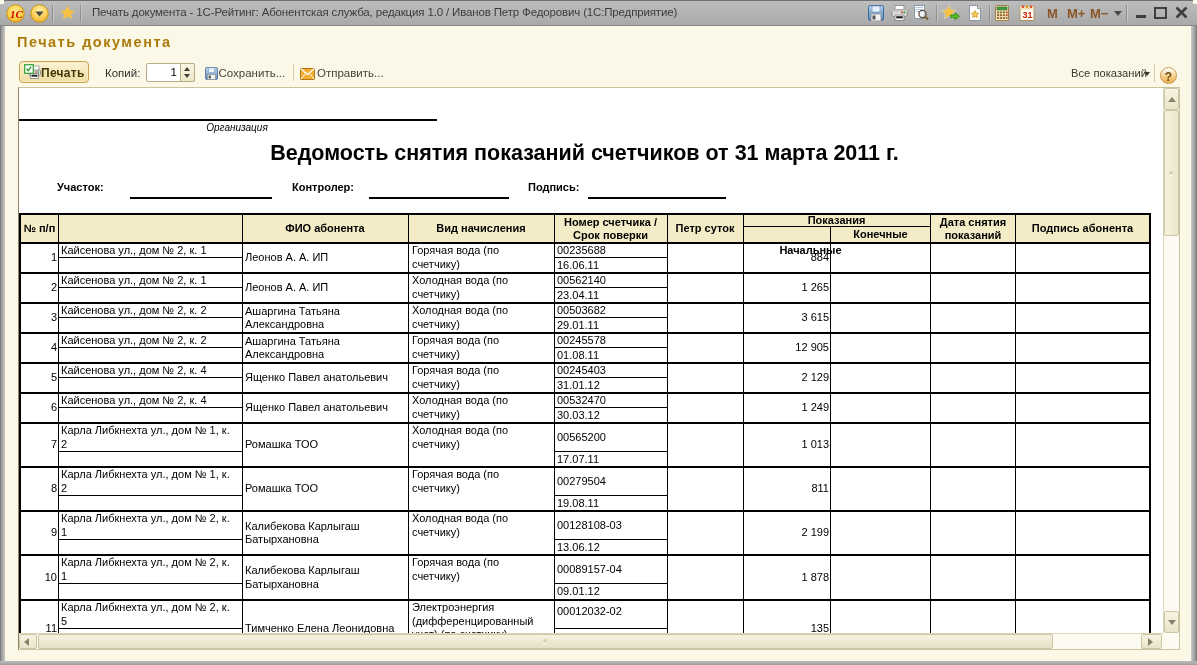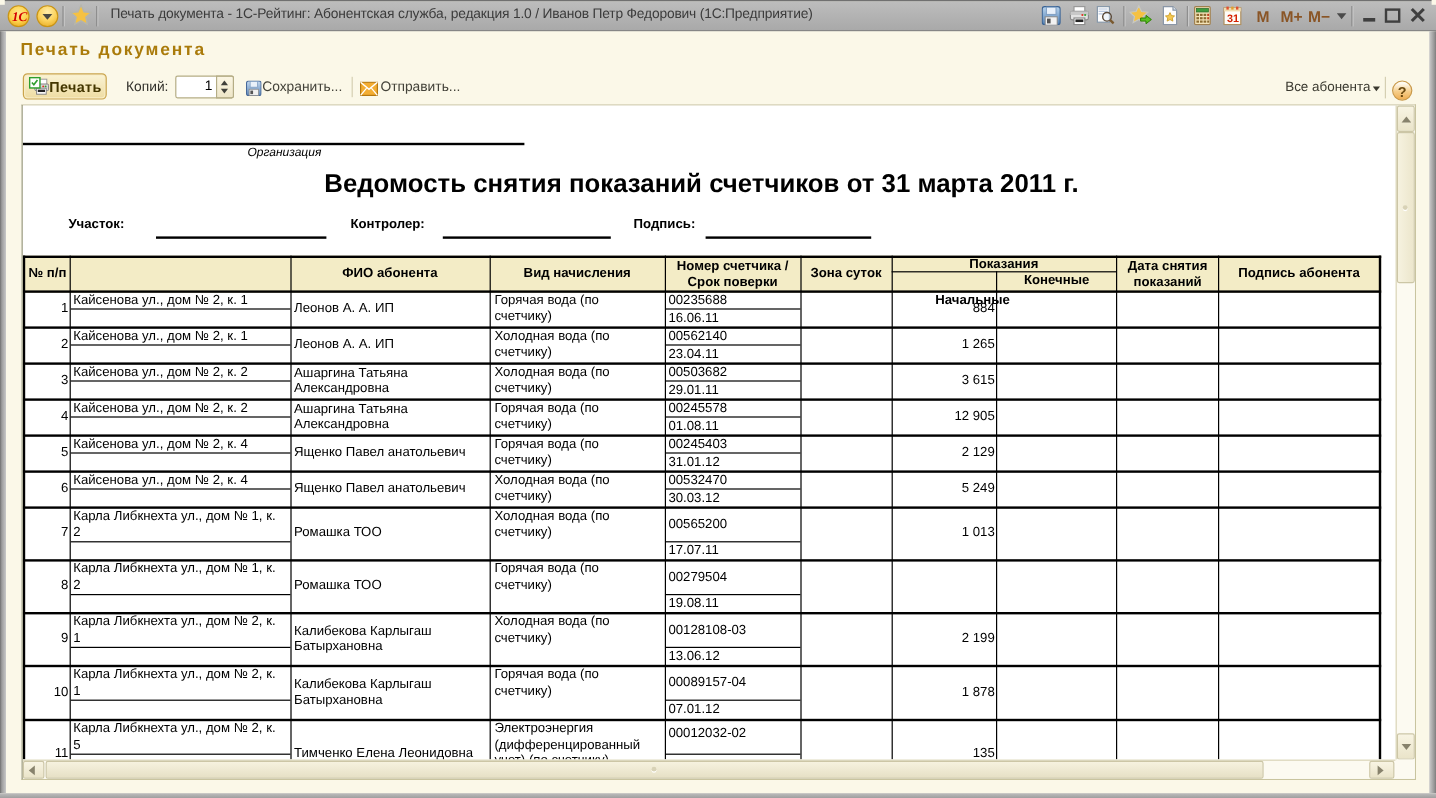--- a/index.html
+++ b/index.html
@@ -151,21 +151,21 @@
 <rect x="4.2" y="9.8" width="2.6" height="3.4" fill="#555"></rect>
   </svg>
 <div class="abs" style="left:218.5px;top:67px;font-size:11.5px;color:#44433a;">Сохранить...</div>
 <div class="abs" style="left:293px;top:64px;width:1px;height:17px;background:#d5cfb2;"></div>
 <svg class="abs" style="left:300px;top:67.5px" width="15" height="12" viewBox="0 0 15 12">
 <rect x="0.5" y="0.5" width="14" height="11" fill="#f3ad33" stroke="#b5770f"></rect>
 <path d="M0.5 0.5 L7.5 6.5 L14.5 0.5" fill="none" stroke="#fff" stroke-width="1.2"></path>
 <path d="M0.5 11.5 L5.5 5.5 M14.5 11.5 L9.5 5.5" fill="none" stroke="#fff" stroke-width="1"></path>
   </svg>
 <div class="abs" style="left:317px;top:67px;font-size:11.5px;color:#44433a;">Отправить...</div>
-<div class="abs" style="left:1071px;top:67px;font-size:11.2px;color:#3a392f;">Все абонента</div>
+<div class="abs" style="left:1071px;top:67px;font-size:11.2px;color:#3a392f;">Все показаний</div>
 <div class="abs" style="left:1143.5px;top:71.5px;width:0;height:0;border-left:3.5px solid transparent;border-right:3.5px solid transparent;border-top:4.5px solid #3a392f;"></div>
 <div class="abs" style="left:1154px;top:64px;width:1px;height:18px;background:#d5cfb2;"></div>
 <div class="abs" style="left:1160px;top:67px;width:17px;height:17px;border-radius:50%;background:linear-gradient(#fefaf0 10%,#f6ce8a 55%,#efae52 100%);border:1px solid #c99a4b;"></div>
 <div class="abs" style="left:1160px;top:69.5px;width:17px;text-align:center;font-size:12px;font-weight:bold;color:#6b4a10;">?</div>
 <div class="abs" style="left:18px;top:87px;width:1162px;height:563px;border:1px solid #c9c49f;border-left:1px solid #8a8868;background:#fff;"></div>
 <div id="view" class="abs" style="left:19px;top:88px;width:1144px;height:545px;background:#fff;overflow:hidden;">
 <div class="hline" style="left:0px;top:31px;width:418px;height:2px;"></div>
 <div class="abs" style="left:8px;top:33.5px;width:420px;text-align:center;font-style:italic;font-size:10px;">Организация</div>
 <div class="abs" style="left:0px;top:53px;width:1131px;text-align:center;font-size:21.5px;font-weight:bold;">Ведомость снятия показаний счетчиков от 31 марта 2011 г.</div>
 <div class="abs" style="left:38px;top:92.5px;font-size:11px;font-weight:bold;">Участок:</div>
@@ -196,21 +196,21 @@
 <div class="vline" style="left:535px;top:125px;width:1px;height:420px;"></div>
 <div class="vline" style="left:648px;top:125px;width:1px;height:420px;"></div>
 <div class="vline" style="left:724px;top:125px;width:1px;height:420px;"></div>
 <div class="vline" style="left:911px;top:125px;width:1px;height:420px;"></div>
 <div class="vline" style="left:996px;top:125px;width:1px;height:420px;"></div>
 <div class="vline" style="left:811px;top:138px;width:1px;height:407px;"></div>
 <div class="hcell" style="left:2px;top:127px;width:37px;height:27px;">№ п/п</div>
 <div class="hcell" style="left:389px;top:127px;width:146px;height:27px;">Вид начисления</div>
 <div class="hcell" style="left:223px;top:127px;width:166px;height:27px;">ФИО абонента</div>
 <div class="hcell" style="left:535px;top:127px;width:113px;height:27px;">Номер счетчика /<br>Срок поверки</div>
-<div class="hcell" style="left:648px;top:127px;width:76px;height:27px;">Зона суток</div>
+<div class="hcell" style="left:648px;top:127px;width:76px;height:27px;">Петр суток</div>
 <div class="hcell" style="left:724px;top:127px;width:187px;height:11px;">Показания</div>
 <div class="hcell" style="left:748px;top:139px;width:87px;height:15px;margin-top:16px;">Начальные</div>
 <div class="hcell" style="left:812px;top:139px;width:99px;height:15px;">Конечные</div>
 <div class="hcell" style="left:912px;top:127px;width:84px;height:27px;">Дата снятия<br>показаний</div>
 <div class="hcell" style="left:997px;top:127px;width:133px;height:27px;">Подпись абонента</div>
 <div class="dcell vc" style="left:2px;top:156px;width:36px;height:28px;justify-content:flex-end;">1</div>
 <div class="dcell" style="left:42px;top:156px;width:180px;">Кайсенова ул., дом № 2, к. 1</div>
 <div class="hline" style="left:40px;top:169px;width:183px;height:1px;"></div>
 <div class="hline" style="left:536px;top:169px;width:112px;height:1px;"></div>
 <div class="dcell vc" style="left:226px;top:156px;width:160px;height:28px;">Леонов А. А. ИП</div>
@@ -255,55 +255,56 @@
 <div class="dcell" style="left:538px;top:291px;width:108px;">31.01.12</div>
 <div class="dcell vc" style="left:700px;top:276px;width:110px;height:28px;justify-content:flex-end;">2 129</div>
 <div class="dcell vc" style="left:2px;top:306px;width:36px;height:28px;justify-content:flex-end;">6</div>
 <div class="dcell" style="left:42px;top:306px;width:180px;">Кайсенова ул., дом № 2, к. 4</div>
 <div class="hline" style="left:40px;top:319px;width:183px;height:1px;"></div>
 <div class="hline" style="left:536px;top:319px;width:112px;height:1px;"></div>
 <div class="dcell vc" style="left:226px;top:306px;width:160px;height:28px;">Ященко Павел анатольевич</div>
 <div class="dcell" style="left:393px;top:306px;width:136px;">Холодная вода (по<br>счетчику)</div>
 <div class="dcell" style="left:538px;top:306px;width:108px;">00532470</div>
 <div class="dcell" style="left:538px;top:321px;width:108px;">30.03.12</div>
-<div class="dcell vc" style="left:700px;top:306px;width:110px;height:28px;justify-content:flex-end;">5 249</div>
+<div class="dcell vc" style="left:700px;top:306px;width:110px;height:28px;justify-content:flex-end;">1 249</div>
 <div class="dcell vc" style="left:2px;top:336px;width:36px;height:42px;justify-content:flex-end;">7</div>
 <div class="dcell" style="left:42px;top:336px;width:180px;">Карла Либкнехта ул., дом № 1, к.<br>2</div>
 <div class="hline" style="left:40px;top:363px;width:183px;height:1px;"></div>
 <div class="hline" style="left:536px;top:363px;width:112px;height:1px;"></div>
 <div class="dcell vc" style="left:226px;top:336px;width:160px;height:42px;">Ромашка ТОО</div>
 <div class="dcell" style="left:393px;top:336px;width:136px;">Холодная вода (по<br>счетчику)</div>
 <div class="dcell vc" style="left:538px;top:336px;width:108px;height:27px;">00565200</div>
 <div class="dcell" style="left:538px;top:365px;width:108px;">17.07.11</div>
 <div class="dcell vc" style="left:700px;top:336px;width:110px;height:42px;justify-content:flex-end;">1 013</div>
 <div class="dcell vc" style="left:2px;top:380px;width:36px;height:42px;justify-content:flex-end;">8</div>
 <div class="dcell" style="left:42px;top:380px;width:180px;">Карла Либкнехта ул., дом № 1, к.<br>2</div>
 <div class="hline" style="left:40px;top:407px;width:183px;height:1px;"></div>
 <div class="hline" style="left:536px;top:407px;width:112px;height:1px;"></div>
 <div class="dcell vc" style="left:226px;top:380px;width:160px;height:42px;">Ромашка ТОО</div>
 <div class="dcell" style="left:393px;top:380px;width:136px;">Горячая вода (по<br>счетчику)</div>
 <div class="dcell vc" style="left:538px;top:380px;width:108px;height:27px;">00279504</div>
 <div class="dcell" style="left:538px;top:409px;width:108px;">19.08.11</div>
+<div class="dcell vc" style="left:700px;top:380px;width:110px;height:42px;justify-content:flex-end;">811</div>
 <div class="dcell vc" style="left:2px;top:424px;width:36px;height:42px;justify-content:flex-end;">9</div>
 <div class="dcell" style="left:42px;top:424px;width:180px;">Карла Либкнехта ул., дом № 2, к.<br>1</div>
 <div class="hline" style="left:40px;top:451px;width:183px;height:1px;"></div>
 <div class="hline" style="left:536px;top:451px;width:112px;height:1px;"></div>
 <div class="dcell vc" style="left:226px;top:424px;width:160px;height:42px;">Калибекова Карлыгаш<br>Батырхановна</div>
 <div class="dcell" style="left:393px;top:424px;width:136px;">Холодная вода (по<br>счетчику)</div>
 <div class="dcell vc" style="left:538px;top:424px;width:108px;height:27px;">00128108-03</div>
 <div class="dcell" style="left:538px;top:453px;width:108px;">13.06.12</div>
 <div class="dcell vc" style="left:700px;top:424px;width:110px;height:42px;justify-content:flex-end;">2 199</div>
 <div class="dcell vc" style="left:2px;top:468px;width:36px;height:43px;justify-content:flex-end;">10</div>
 <div class="dcell" style="left:42px;top:468px;width:180px;">Карла Либкнехта ул., дом № 2, к.<br>1</div>
 <div class="hline" style="left:40px;top:495px;width:183px;height:1px;"></div>
 <div class="hline" style="left:536px;top:495px;width:112px;height:1px;"></div>
 <div class="dcell vc" style="left:226px;top:468px;width:160px;height:43px;">Калибекова Карлыгаш<br>Батырхановна</div>
 <div class="dcell" style="left:393px;top:468px;width:136px;">Горячая вода (по<br>счетчику)</div>
 <div class="dcell vc" style="left:538px;top:468px;width:108px;height:27px;">00089157-04</div>
-<div class="dcell" style="left:538px;top:497px;width:108px;">07.01.12</div>
+<div class="dcell" style="left:538px;top:497px;width:108px;">09.01.12</div>
 <div class="dcell vc" style="left:700px;top:468px;width:110px;height:43px;justify-content:flex-end;">1 878</div>
 <div class="dcell vc" style="left:2px;top:513px;width:36px;height:55px;justify-content:flex-end;">11</div>
 <div class="dcell" style="left:42px;top:513px;width:180px;">Карла Либкнехта ул., дом № 2, к.<br>5</div>
 <div class="hline" style="left:40px;top:540px;width:183px;height:1px;"></div>
 <div class="hline" style="left:536px;top:540px;width:112px;height:1px;"></div>
 <div class="dcell vc" style="left:226px;top:513px;width:160px;height:55px;">Тимченко Елена Леонидовна</div>
 <div class="dcell" style="left:393px;top:513px;width:136px;">Электроэнергия<br>(дифференцированный<br>учет) (по счетчику)</div>
 <div class="dcell" style="left:538px;top:517px;width:108px;">00012032-02</div>
 <div class="dcell vc" style="left:700px;top:513px;width:110px;height:55px;justify-content:flex-end;">135</div>
 </div>

